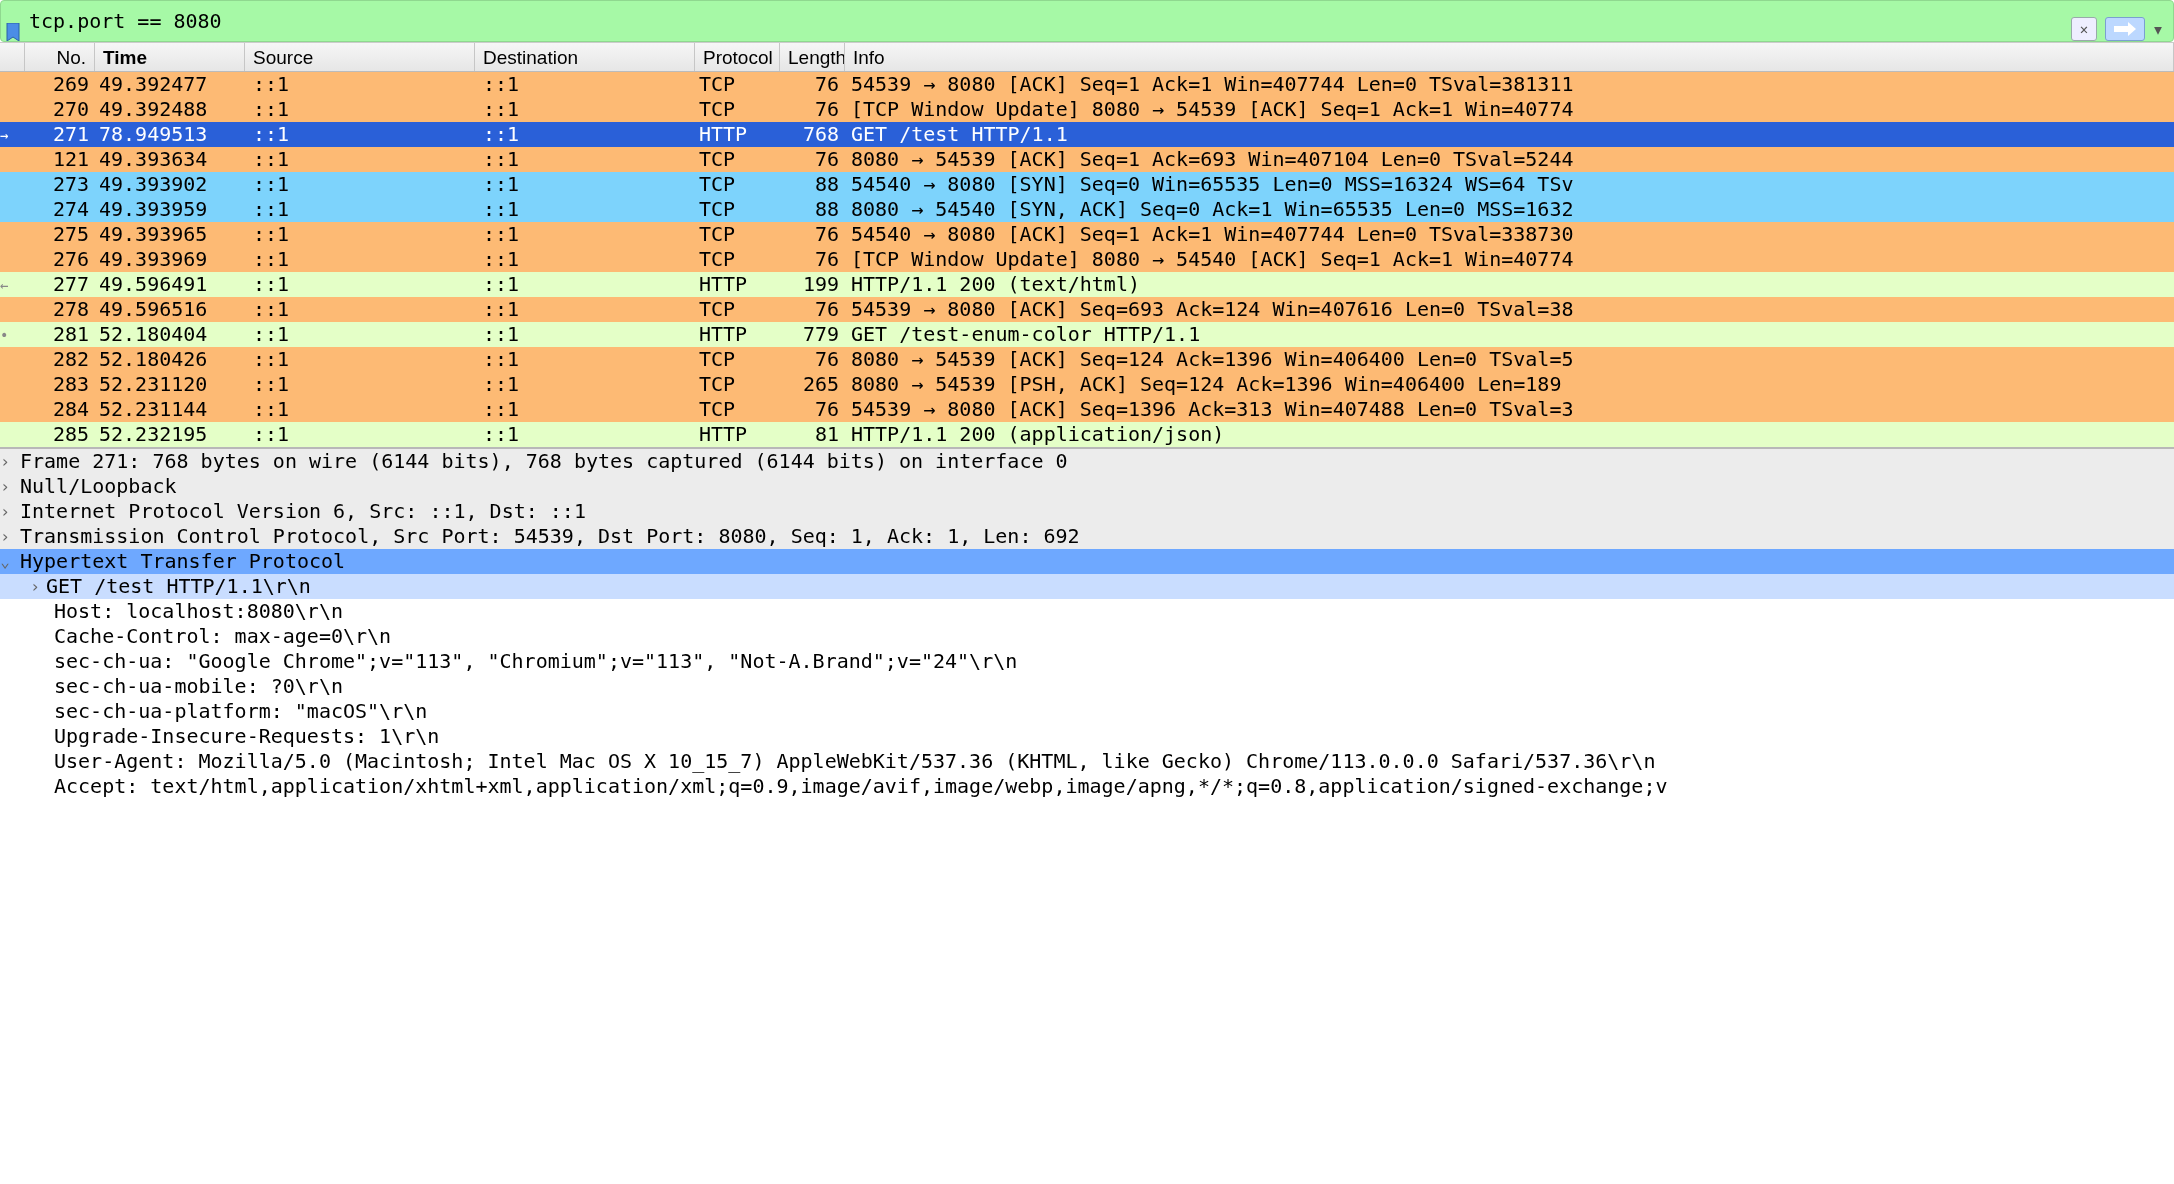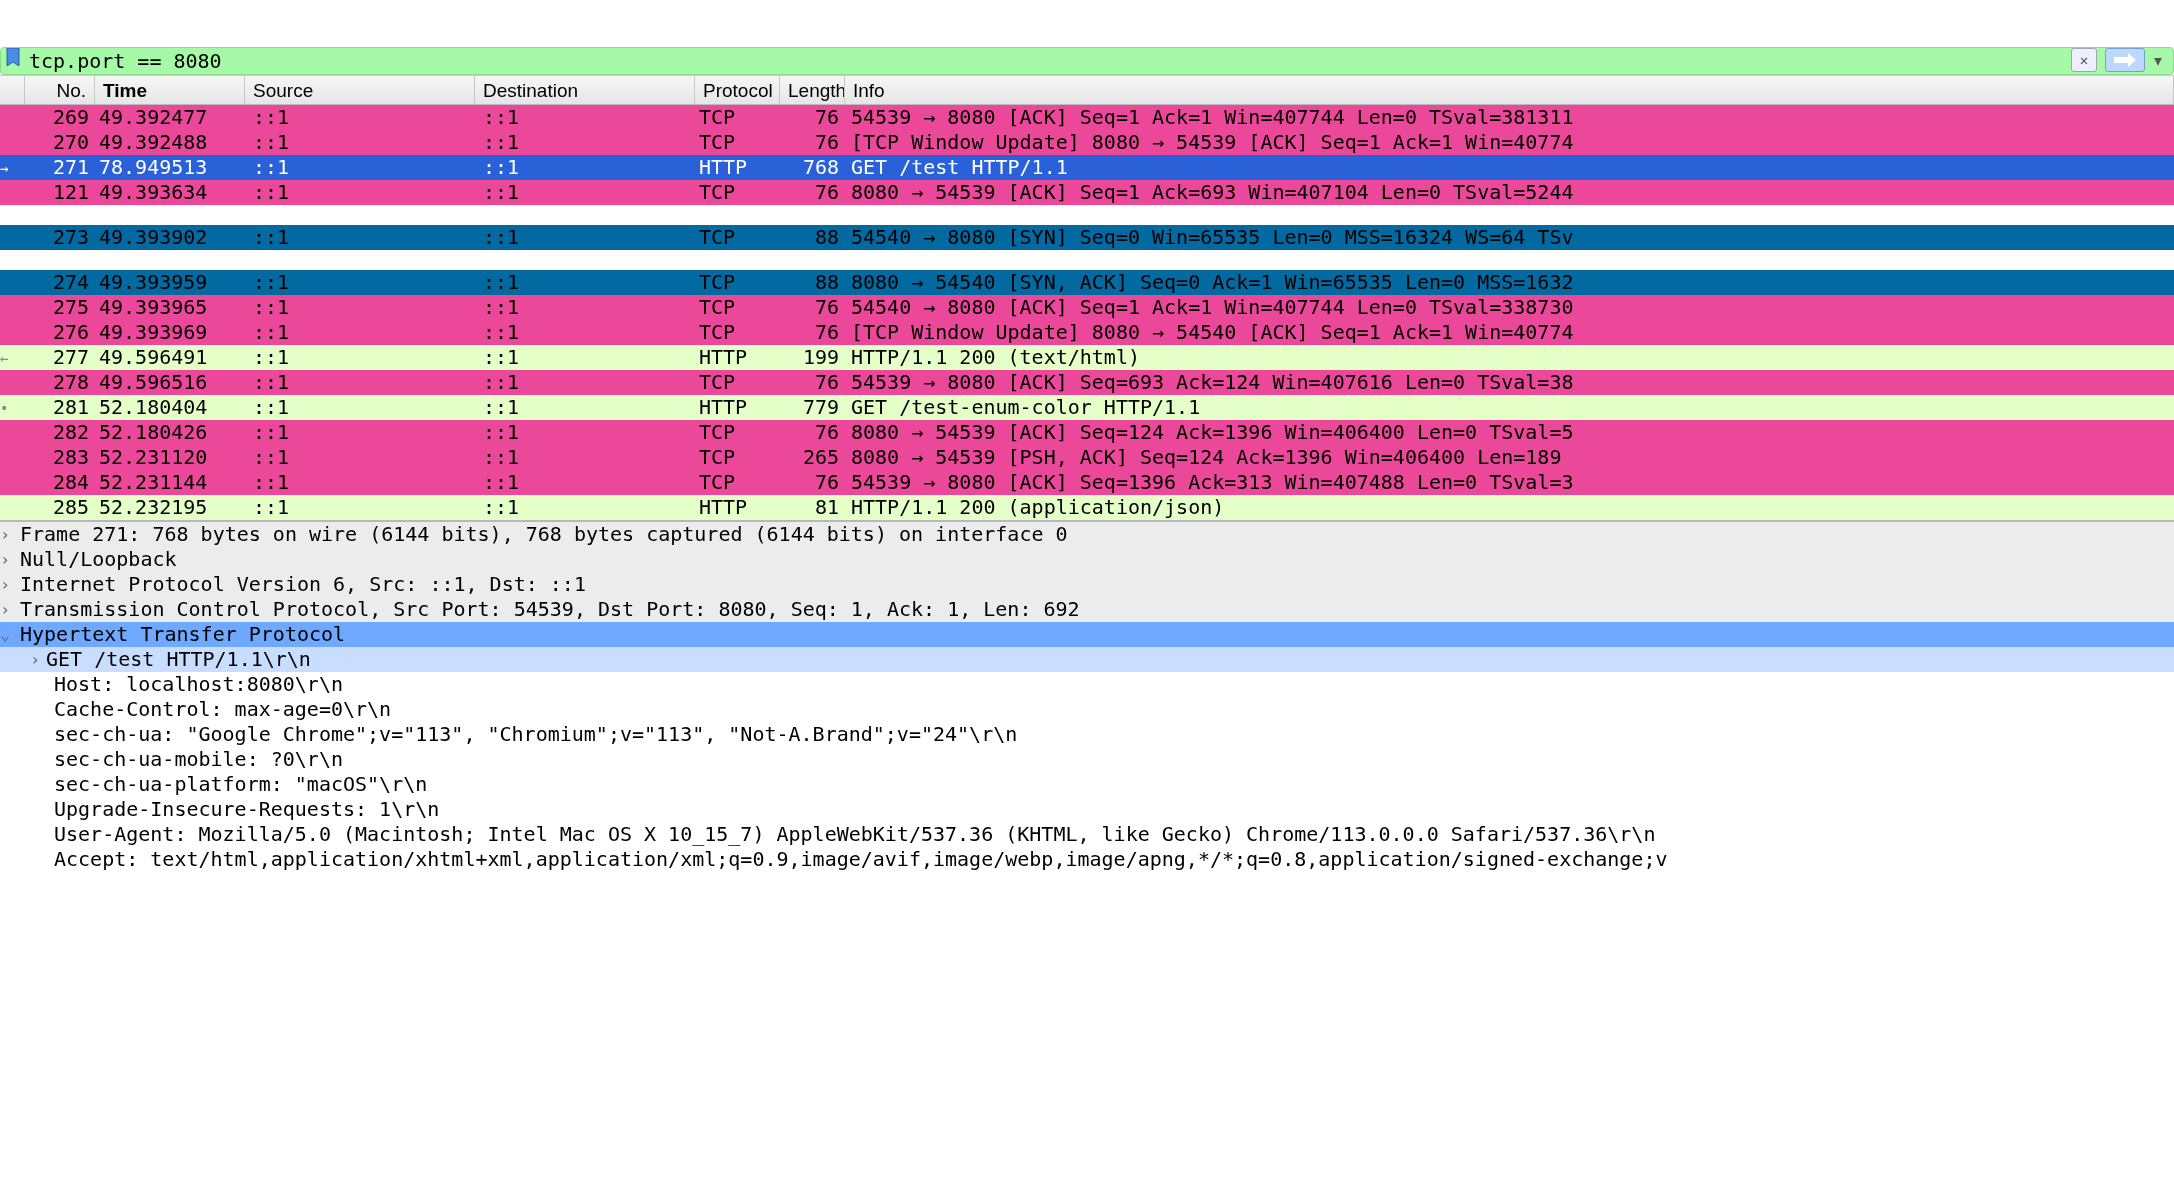--- a/index.html
+++ b/index.html
@@ -1,18 +1,18 @@
 <!DOCTYPE html>
 <html><head>
 <meta charset="utf-8">
 <style>
   *{box-sizing:border-box;margin:0;padding:0;}
   html,body{width:2174px;height:1184px;font-family:Menlo,Consolas,monospace;font-size:20px;color:#000;overflow:hidden;background:#fff;}
   
-  .filter-bar{display:flex;align-items:flex-start;height:28px;background:#a6f9a6;border:1px solid #8fd88f;border-radius:4px;margin-top:47px;}
+  .filter-bar{display:flex;align-items:flex-end;height:42px;background:#a6f9a6;border:1px solid #8fd88f;border-radius:4px;}
   .bookmark-icon{width:24px;display:flex;align-items:center;justify-content:center;color:#1f6fc0;}
   .filter-input{flex:1;height:100%;background:transparent;border:none;outline:none;font-family:inherit;font-size:20px;padding-left:4px;}
   .filter-clear{width:26px;height:24px;border:1px solid #9aa;background:#eef;border-radius:3px;display:flex;align-items:center;justify-content:center;margin-right:8px;font-size:14px;color:#555;}
   .filter-go{width:40px;height:24px;background:#bcd8ff;border:1px solid #7aa0d0;border-radius:3px;display:flex;align-items:center;justify-content:center;margin-right:4px;}
   .filter-go svg{fill:#fff;}
   .filter-dd{width:18px;height:24px;display:flex;align-items:center;justify-content:center;color:#555;margin-right:6px;}
   
   .pkt-header{display:flex;height:30px;background:linear-gradient(#f6f6f6,#e6e6e6);border-top:1px solid #ccc;border-bottom:1px solid #bbb;font-family:-apple-system,Helvetica,Arial,sans-serif;font-size:19px;}
   .pkt-header .col{border-right:1px solid #c6c6c6;padding:4px 8px 0 8px;overflow:hidden;white-space:nowrap;}
   .col-gutter{width:25px;border-right:none;}
@@ -28,22 +28,22 @@
   .pkt-row{display:flex;height:25px;line-height:25px;white-space:nowrap;overflow:hidden;}
   .pkt-row .c{overflow:hidden;}
   .c-gutter{width:25px;text-align:center;position:relative;}
   .c-no{width:70px;text-align:right;padding-right:6px;}
   .c-time{width:150px;padding-left:4px;}
   .c-src{width:230px;padding-left:8px;}
   .c-dst{width:220px;padding-left:8px;}
   .c-proto{width:85px;padding-left:4px;}
   .c-len{width:65px;text-align:right;padding-right:6px;}
   .c-info{flex:1;padding-left:6px;}
-  .row-lav{background:#ec4899;}
-  .row-gray{background:#0369a1;margin-top:20px;}
+  .row-lav{background:#fdba74;}
+  .row-gray{background:#7dd3fc;}
   .row-green{background:#e4ffc7;}
   .row-sel{background:#2a60d8;color:#fff;}
   .gutter-arrow{position:absolute;left:0;top:50%;transform:translateY(-50%);font-size:14px;}
   
   .details{border-top:2px solid #b8b8b8;background:#ececec;padding-top:0;}
   .dline{display:flex;align-items:flex-start;height:25px;line-height:25px;white-space:nowrap;overflow:hidden;}
   .dline .tw{width:10px;text-align:center;color:#666;font-size:16px;}
   .dline .pad{display:inline-block;}
   .hl-blue{background:#6ea8ff;}
   .hl-dim{background:#c9ddff;}

